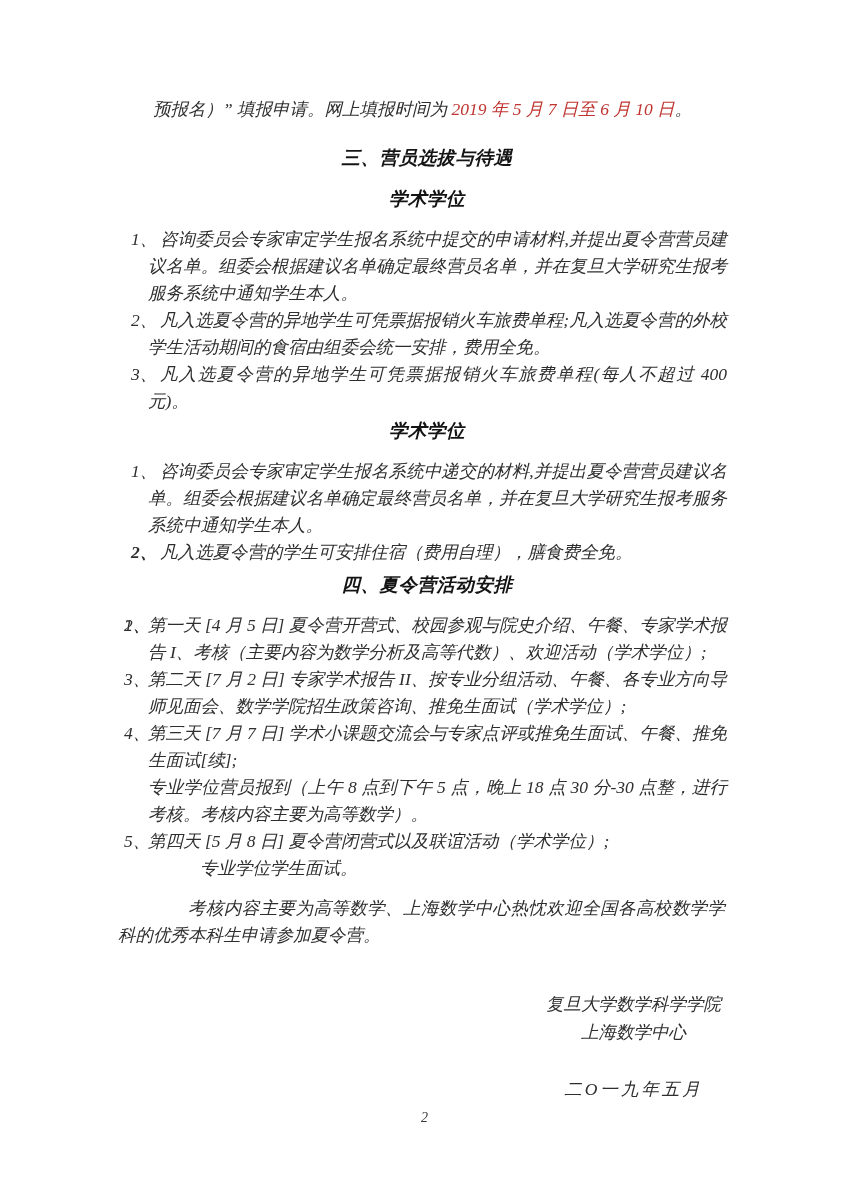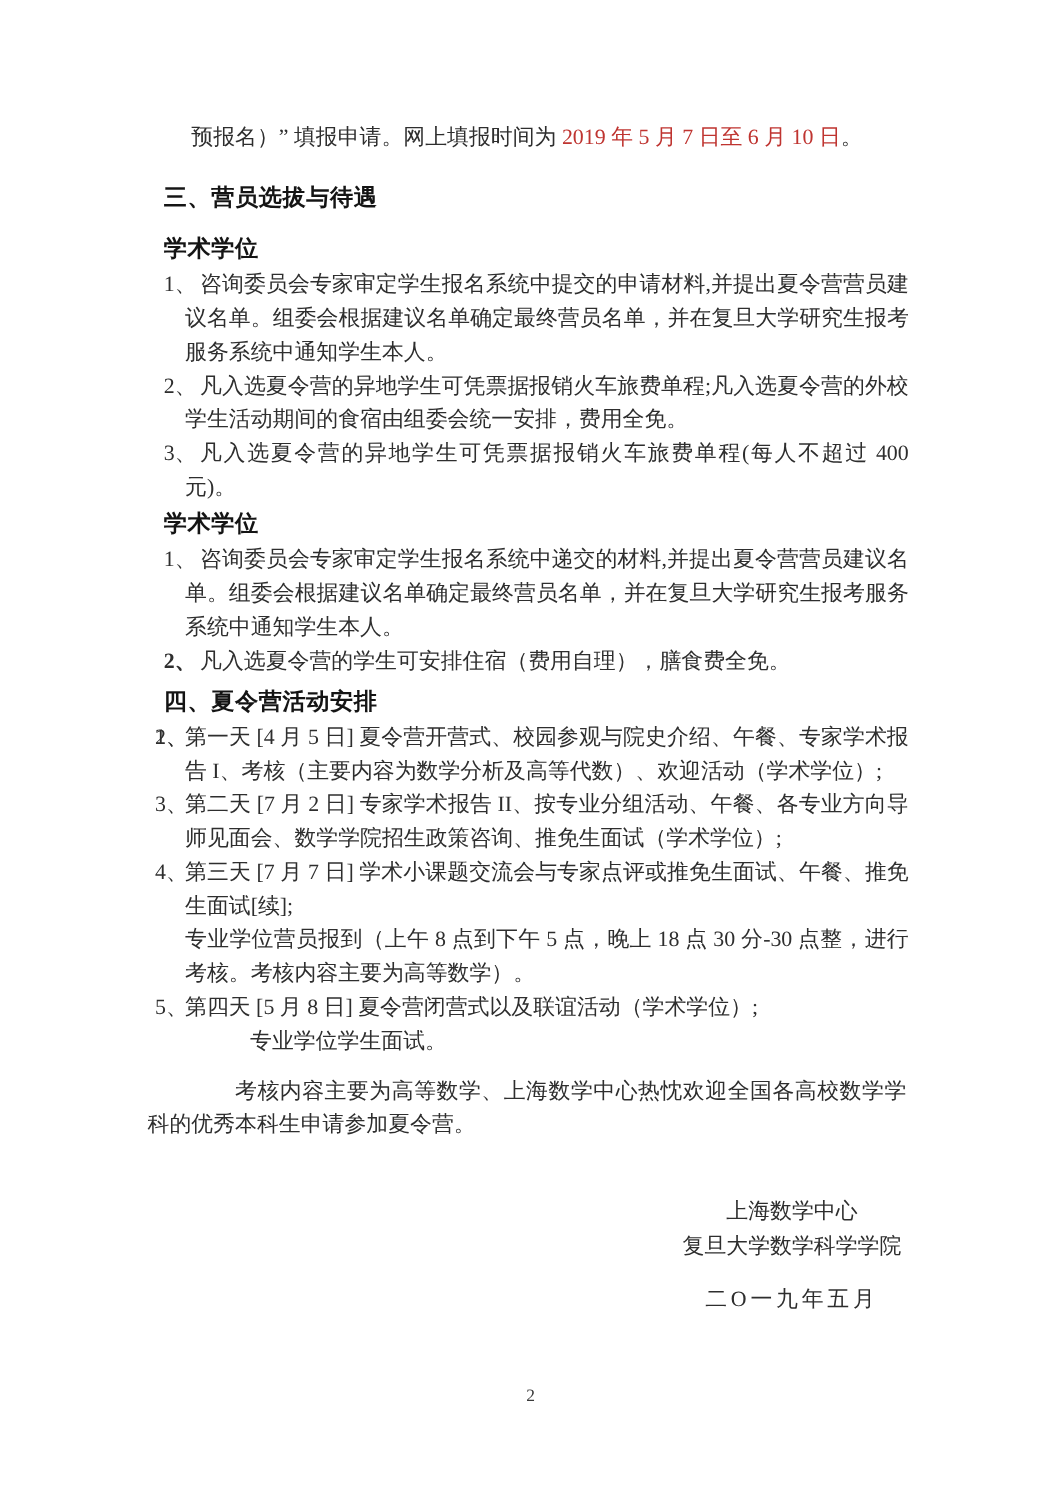--- a/index.html
+++ b/index.html
@@ -2,50 +2,50 @@
 <html><head>
 <meta charset="utf-8">
 <style>
   html,body { margin:0; padding:0; }
   body {
     width:849px; height:1200px; background:#ffffff;
     font-family:"Liberation Serif","DejaVu Serif",serif;
     color:#2e2e2e;
     -webkit-font-smoothing:antialiased;
   }
-  .page { position:relative; width:849px; height:1200px; overflow:hidden; background:#fff; }
+  .page { position:relative; width:849px; height:1200px; overflow:hidden; background:#fff;font-style:italic; }
   .content {
     position:absolute; left:127px; top:96px; width:600px;
     font-size:17.5px; line-height:27px; text-align:justify;
   }
   .intro { margin:0; padding-left:26px; }
   .red { color:#bf3430; }
   h2, h3 {
     font-family:"Liberation Sans","DejaVu Sans",sans-serif;
     font-weight:bold; color:#141414; letter-spacing:0.5px;
-    font-size:18.5px; line-height:22px; margin:4px; text-align:left;
+    font-size:18.5px; line-height:22px; margin:16px; text-align:center;
   }
   .h-sec3 { margin-top:24px; }
   .h-academic { margin-top:19px; }
   .h-professional { margin-top:5px; }
   .h-sec4 { margin-top:8px; }
   .list { margin-top:2px; }
   .li { position:relative; padding-left:21px; text-indent:12px; }
   .li .num { position:absolute; left:4px; top:0; text-indent:0; }
   .li .num.bold { font-weight:bold; }
   .li4 { position:relative; padding-left:21px; text-indent:0; }
   .li4 .num { position:absolute; left:-3px; top:0; }
   .sub { text-indent:0; }
   .sub-deep { padding-left:52px; text-indent:0; }
   .closing { margin:13px 0 0 -9px; text-indent:70px; width:607px; }
   .signature {
     margin-top:41px; margin-left:auto; margin-right:6px;
     width:max-content; text-align:center; line-height:28px; text-indent:0;
   }
-  .signature .sig-date { margin-top:15px; letter-spacing:3px; }
+  .signature .sig-date { margin-top:29px; letter-spacing:3px; }
   .pagenum {
     position:absolute; left:0; right:0; top:1108px; text-align:center;
     font-size:14px; line-height:20px; color:#3a3a3a;
   }
 </style>
 </head>
 <body>
 
 <div class="page">
   <div class="content">
@@ -94,21 +94,21 @@
       </div>
       <div class="li4">
         <span class="num">5、</span><span>第四天 [5 月 8 日] 夏令营闭营式以及联谊活动（学术学位）;</span>
         <div class="sub-deep">专业学位学生面试。</div>
       </div>
     </div>
 
     <p class="closing">考核内容主要为高等数学、上海数学中心热忱欢迎全国各高校数学学科的优秀本科生申请参加夏令营。</p>
 
     <div class="signature">
+      <div>复旦大学数学科学学院</div>
       <div>上海数学中心</div>
-      <div>复旦大学数学科学学院</div>
       <div class="sig-date">二O一九年五月</div>
     </div>
 
   </div>
 
   <div class="pagenum">2</div>
 </div>
 
 </body></html>

